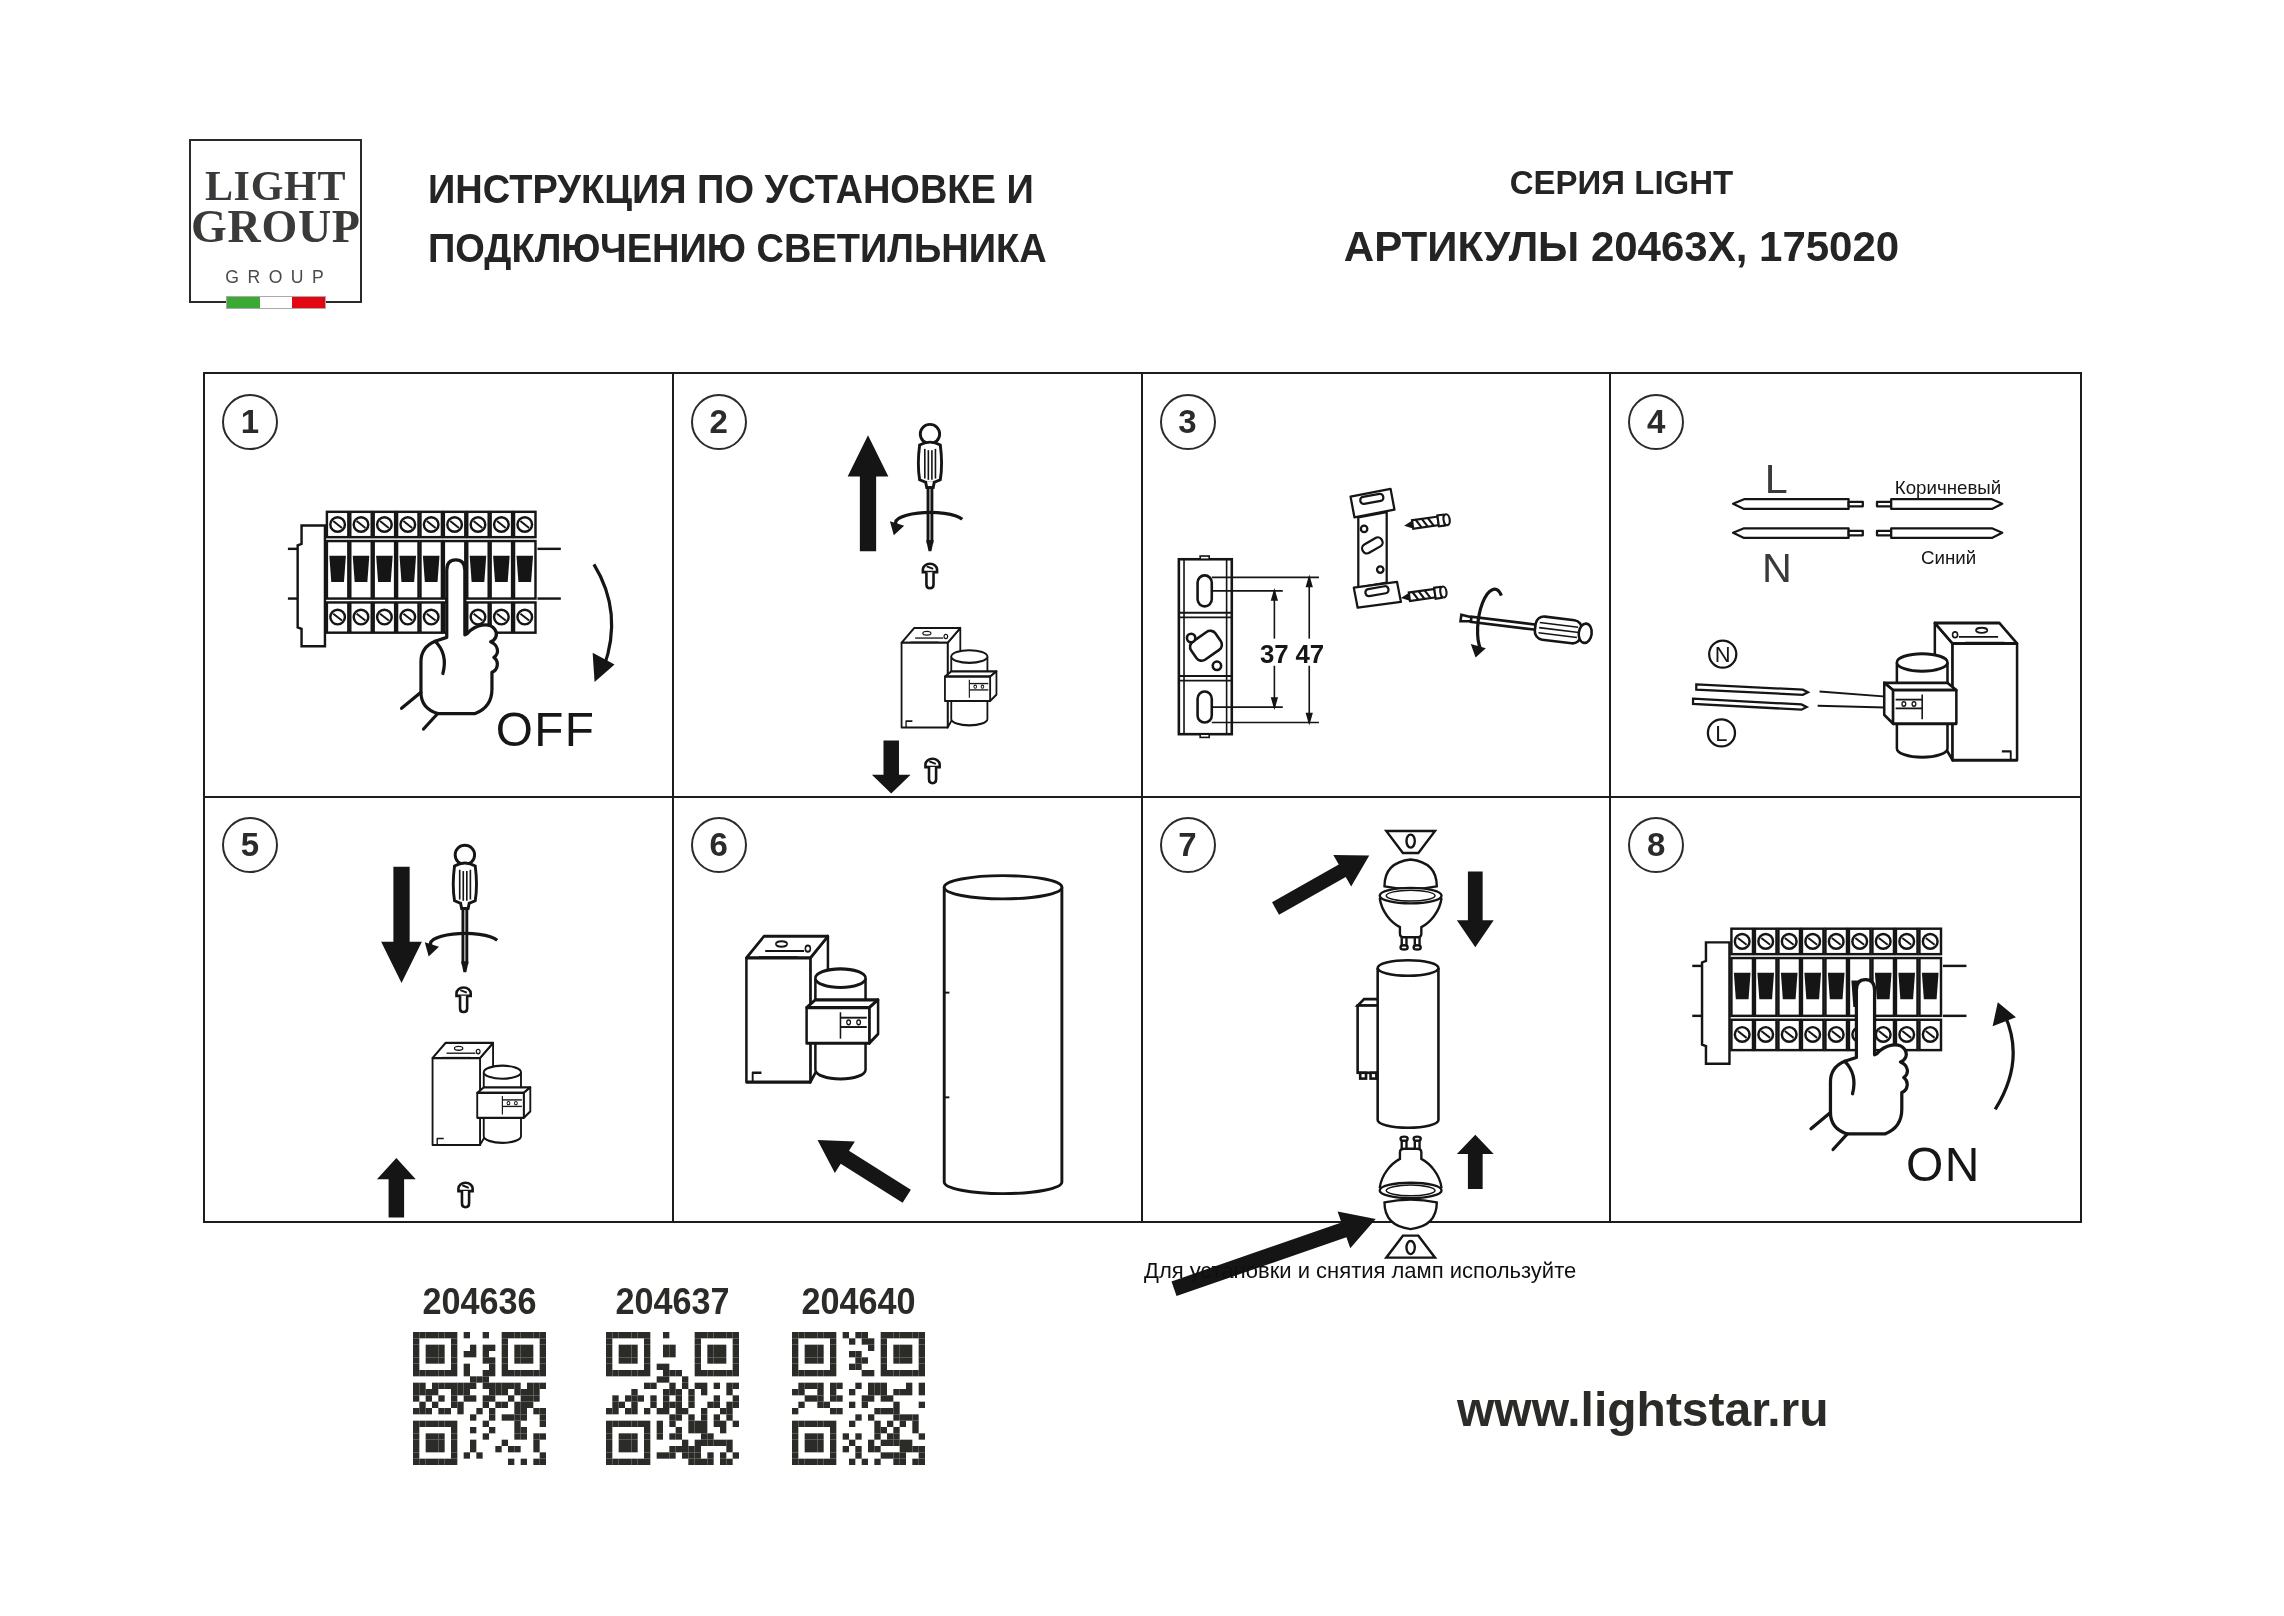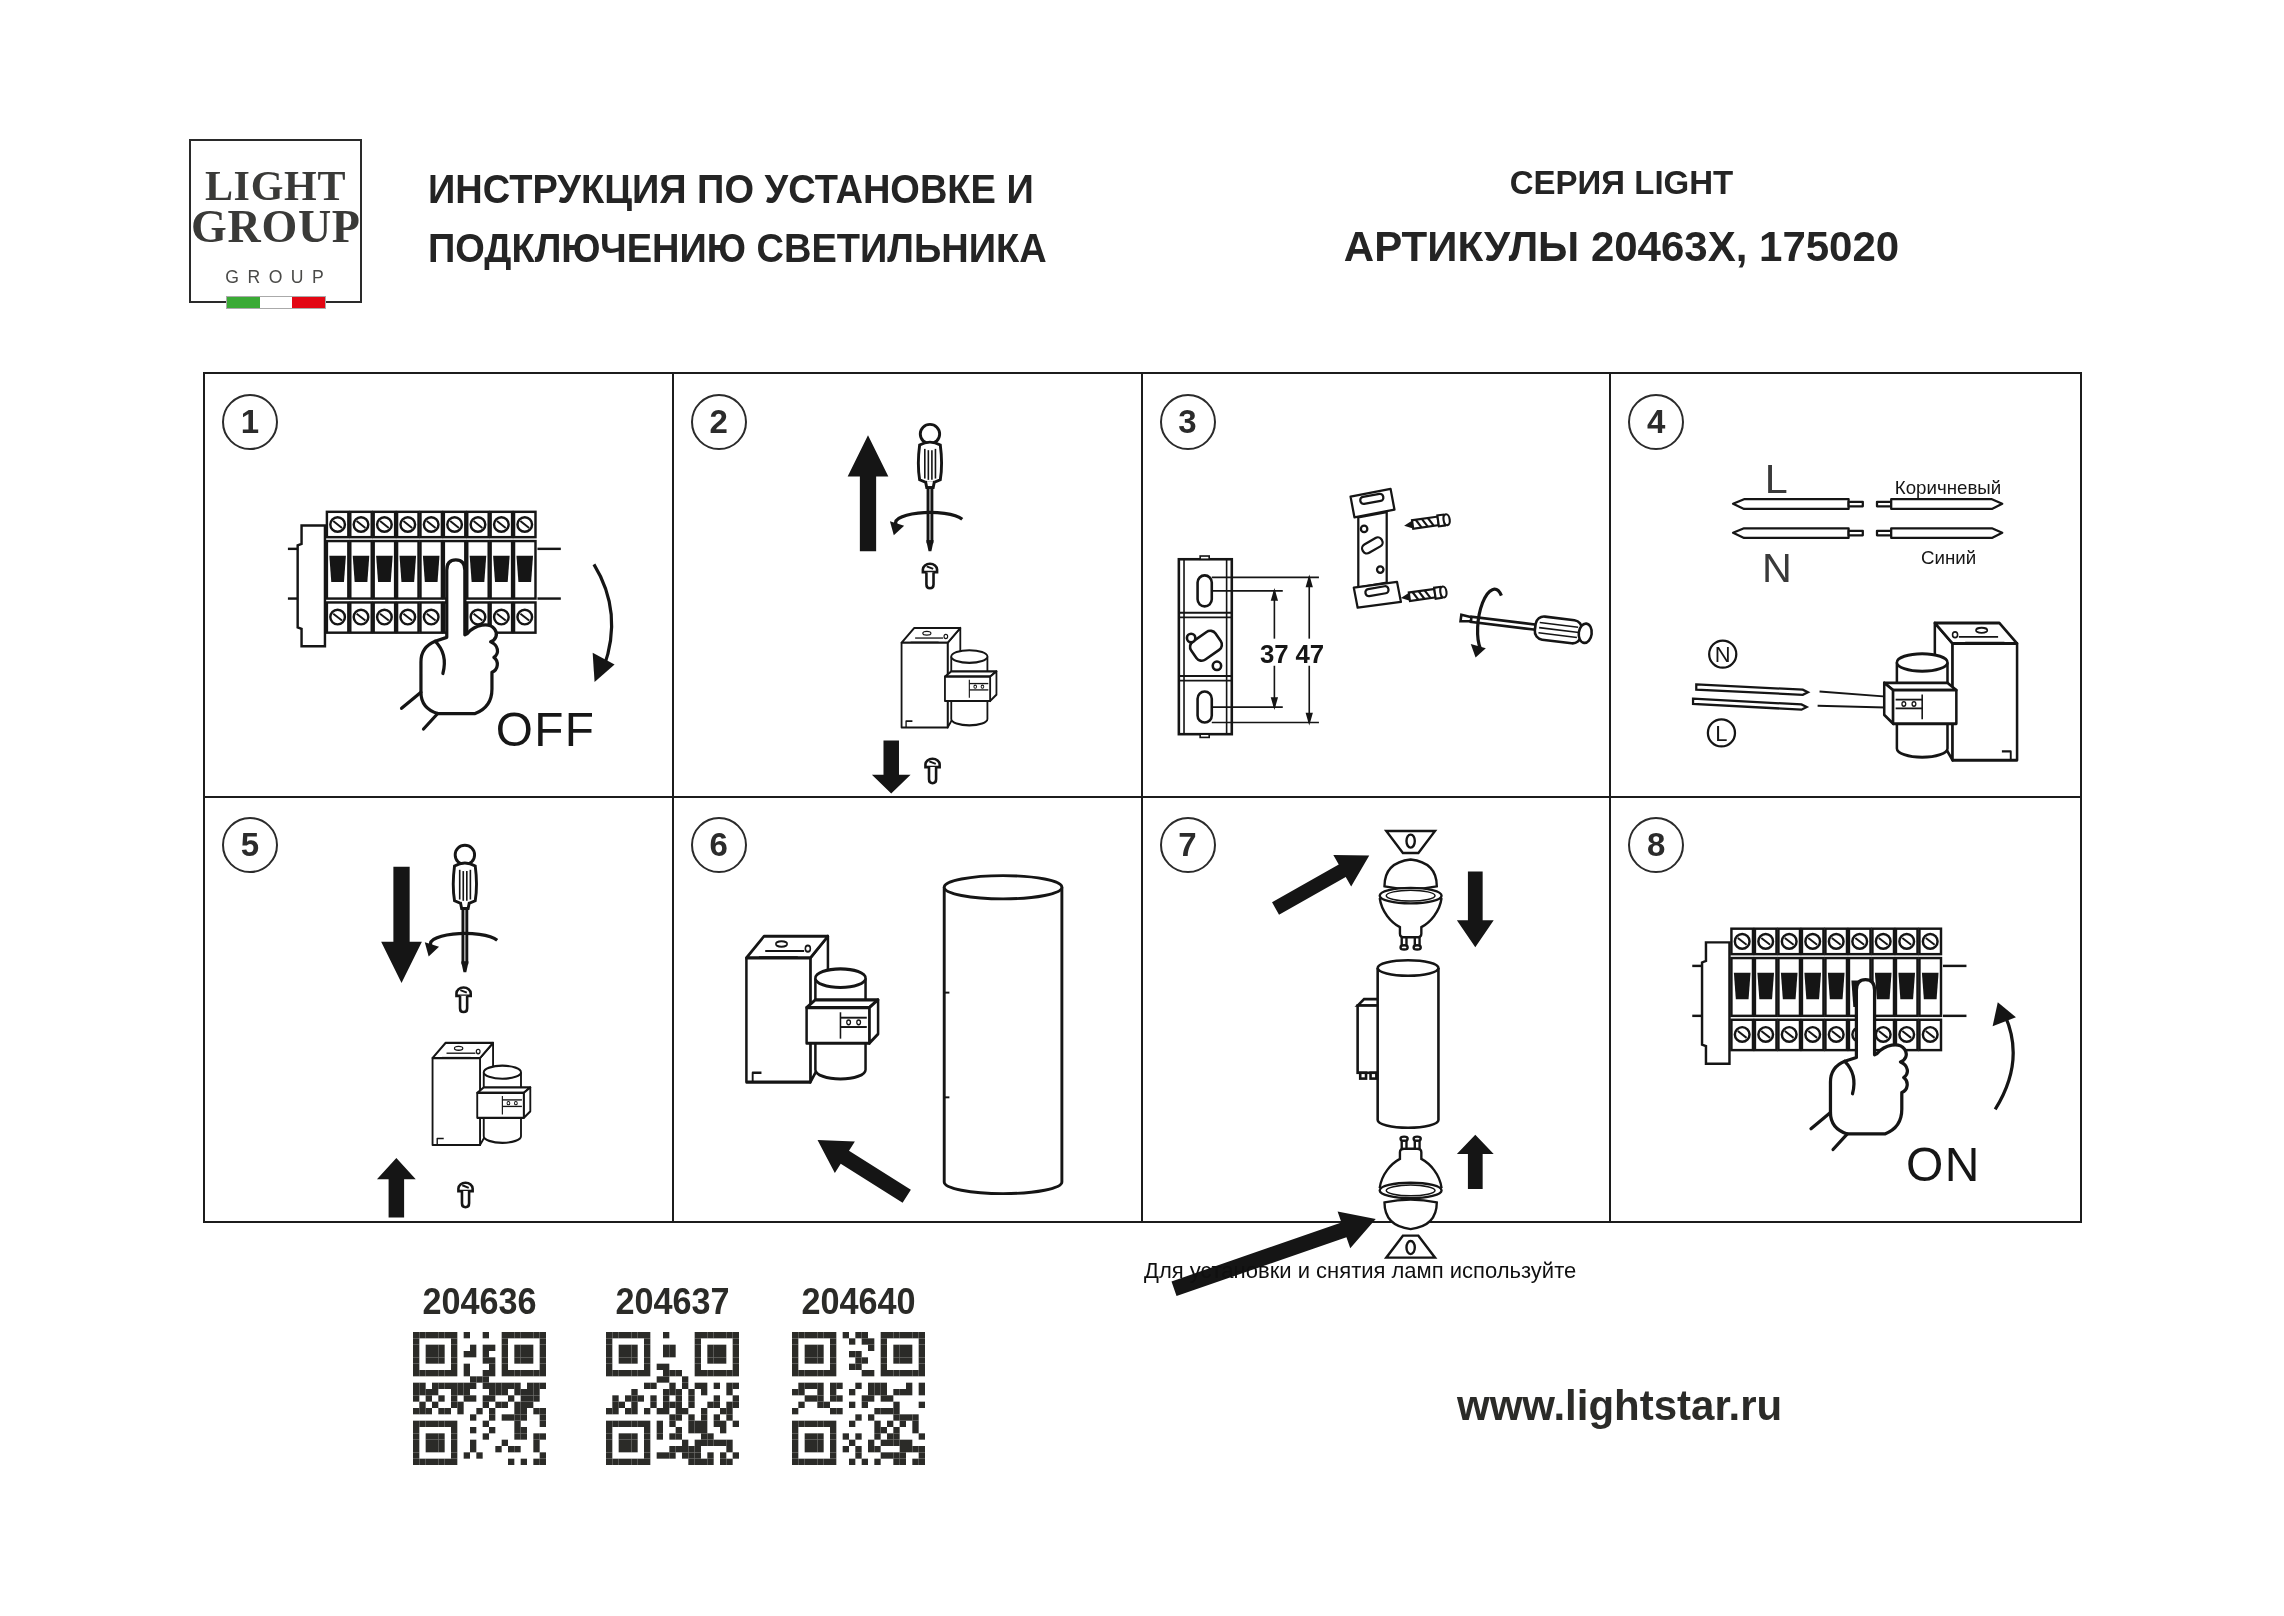--- a/index.html
+++ b/index.html
@@ -30,21 +30,21 @@
   .cap{font-size:74px;font-weight:400;letter-spacing:2px;}
   .dim{font-size:40px;font-weight:700;}
   .big-letter{font-size:64px;font-weight:400;fill:#3a3a3a;}
   .wire-label{font-size:29px;font-weight:400;}
   .term{font-size:34px;font-weight:400;}
   
   #note{left:1144px;top:1253px;font-size:22px;line-height:35px;color:#101010;}
   .qr-item{position:absolute;width:143px;text-align:center;}
   .qr-code{width:133px;height:133px;margin:9px auto 0;}
   .qr-label{font-size:36px;font-weight:700;color:#2b2b28;transform:scaleX(.95);}
-  #website{left:1457px;top:1382px;width:313px;text-align:center;font-size:42px;font-weight:700;color:#2b2b28;}
+  #website{left:1457px;top:1382px;width:313px;text-align:center;font-size:48px;font-weight:700;color:#2b2b28;}
 </style>
 </head>
 <body>
 
 <svg width="0" height="0" style="position:absolute" aria-hidden="true">
   <defs>
     <polygon id="def-arrow" points="0,0 -30,48 -12,48 -12,135 12,135 12,48 30,48" fill="#151515"></polygon>
     <g id="def-hand" stroke="#151515" stroke-width="5" fill="#fff" stroke-linejoin="round" stroke-linecap="round">
       <path d="M56,16 Q56,0 70,0 Q84,0 84,16 L84,116 L88,114 C100,100 122,96 130,107 C136,115 132,124 124,127 C136,132 138,145 129,151 C137,157 136,170 126,174 L126,200 Q126,228 100,238 L42,238 Q16,230 16,205 L16,158 Q16,135 38,126 L56,120 Z"></path>
       <path d="M38,126 Q58,146 50,176" fill="none"></path>

